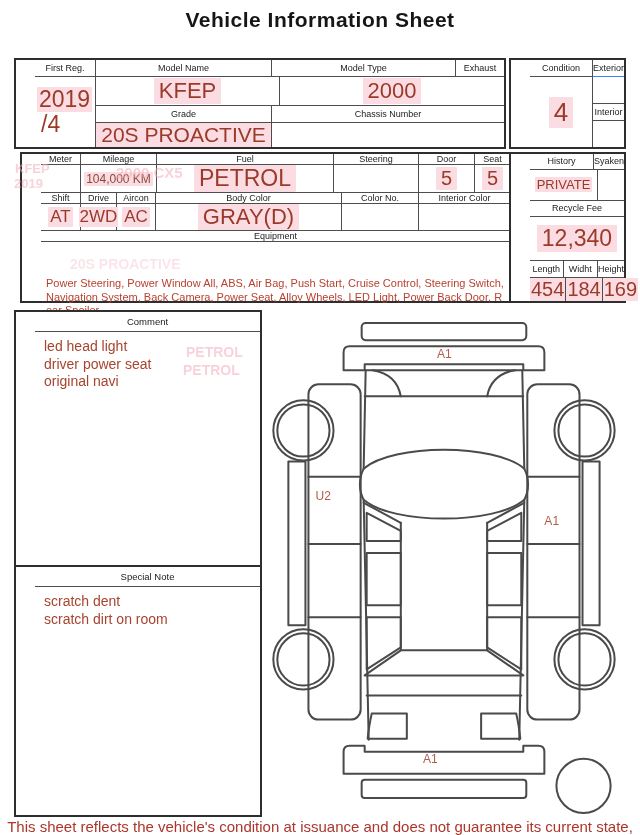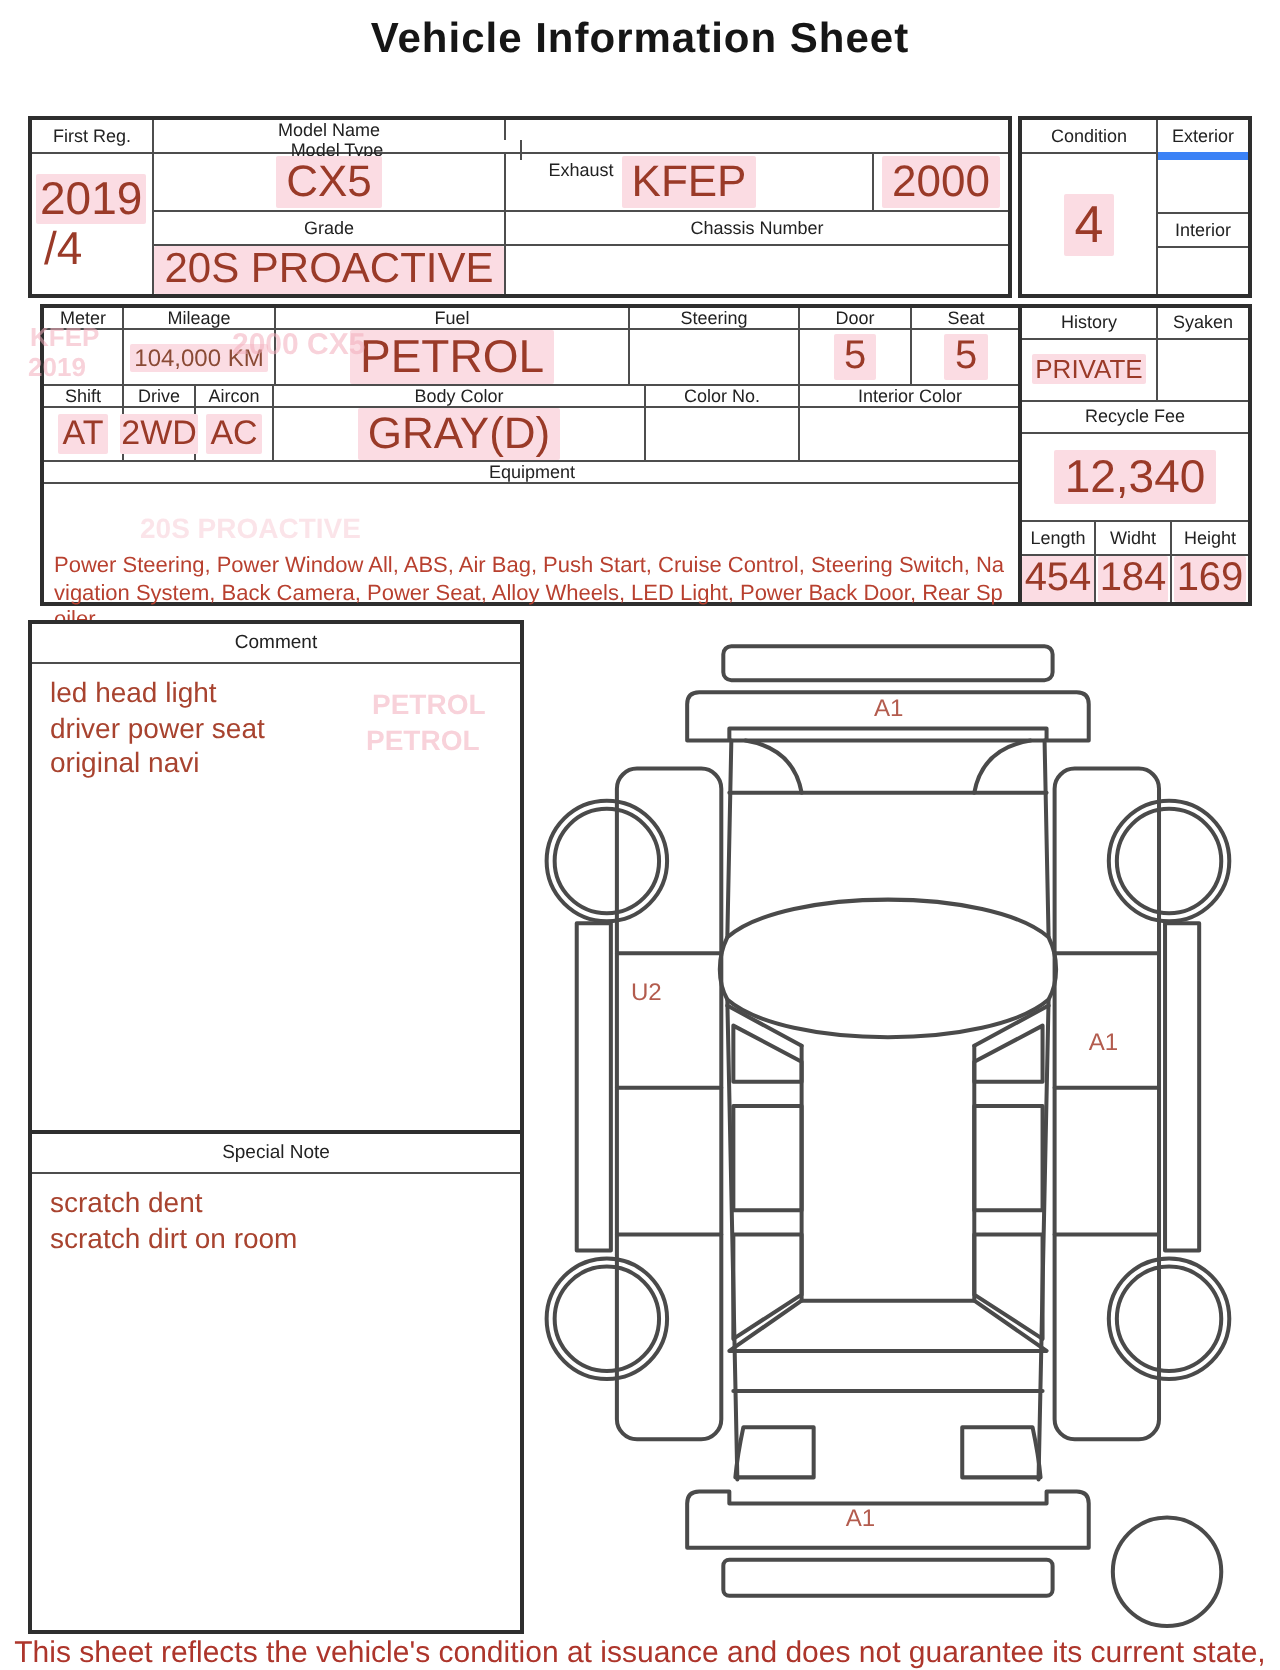--- a/index.html
+++ b/index.html
@@ -1,20 +1,20 @@
 <!DOCTYPE html>
 <html><head>
 <meta charset="utf-8">
 <style>
   html,body{margin:0;padding:0;background:#fff;}
   .page{position:relative;width:640px;height:835px;background:#ffffff;
         font-family:"Liberation Sans",sans-serif;overflow:hidden;}
   .title{position:absolute;top:8px;left:0;right:0;text-align:center;
          font-size:21px;font-weight:600;letter-spacing:.5px;color:#161616;margin:0;}
-  .box{position:absolute;border:2px solid #2e2e2e;box-sizing:border-box;background:#fff;}
+  .box{position:absolute;border:2px solid #2e2e2e;box-sizing:border-box;background:#fff;padding-left:19px;}
   .trow{display:flex;border-bottom:1px solid #4d4d4d;}
   .trow.last{border-bottom:none;}
   .cell{box-sizing:border-box;border-right:1px solid #4d4d4d;display:flex;
         align-items:center;justify-content:center;overflow:visible;}
   .cell.last{border-right:none;}
   .hdr{font-size:9px;color:#222;}
   .val{color:#9a3a28;white-space:nowrap;}
   .hl{background:#fbdce3;padding:0 5px;border-radius:1px;}
   .v23{font-size:23px;} .v22{font-size:22px;} .v21{font-size:21px;}
   .v20{font-size:20px;} .v17{font-size:17px;} .v13{font-size:13px;} .v12{font-size:12px;}
@@ -42,29 +42,26 @@
 
   <div class="box" style="left:14px;top:58px;width:492px;height:91px;display:flex;">
     <div class="col" style="width:61px;border-right:1px solid #4d4d4d;box-sizing:border-box;">
       <div class="hdr" style="height:16px;border-bottom:1px solid #4d4d4d;display:flex;align-items:center;justify-content:center;">First Reg.</div>
       <div class="firstreg-val val v23">
         <span class="hl" style="align-self:flex-start;padding:0 2px;">2019</span>
         <span style="padding-left:4px;">/4</span>
       </div>
     </div>
     <div class="col" style="flex:1;">
-      <div class="trow" style="height:16px;flex-direction:column;">
+      <div class="trow" style="height:16px;">
         <div class="cell hdr" style="width:176px;">Model Name</div>
         <div class="cell hdr" style="width:184px;">Model Type</div>
         <div class="cell hdr last" style="flex:1;">Exhaust</div>
       </div>
       <div class="trow" style="height:28px;">
-        <div class="cell val v22" style="width:176px;">
-            <span class="hl">CX5</span>
-          </div>
         <div class="cell val v22" style="width:184px;">
             <span class="hl">KFEP</span>
           </div>
         <div class="cell val v22 last" style="flex:1;">
             <span class="hl">2000</span>
           </div>
       </div>
       <div class="trow" style="height:16px;">
         <div class="cell hdr" style="width:176px;">Grade</div>
         <div class="cell hdr last" style="flex:1;">Chassis Number</div>
@@ -78,21 +75,21 @@
   </div>
 
   <div class="box" style="left:509px;top:58px;width:117px;height:91px;display:flex;">
     <div class="col" style="width:68px;border-right:1px solid #4d4d4d;box-sizing:border-box;">
       <div class="hdr" style="height:16px;border-bottom:1px solid #4d4d4d;display:flex;align-items:center;justify-content:center;">Condition</div>
       <div class="val v26" style="flex:1;display:flex;align-items:center;justify-content:center;">
           <span class="hl">4</span>
         </div>
     </div>
     <div class="col" style="flex:1;">
-      <div class="hdr" style="height:16px;border-bottom:4px solid #3b82f6;display:flex;align-items:center;justify-content:center;">Exterior</div>
+      <div class="hdr" style="height:16px;border-bottom:1px solid #3b82f6;display:flex;align-items:center;justify-content:center;">Exterior</div>
       <div style="height:26px;border-bottom:1px solid #4d4d4d;"></div>
       <div class="hdr" style="height:16px;border-bottom:1px solid #4d4d4d;display:flex;align-items:center;justify-content:center;">Interior</div>
       <div style="flex:1;"></div>
     </div>
   </div>
 
   <div class="box col" style="left:20px;top:152px;width:492px;height:151px;">
     <div class="trow" style="height:15px;">
       <div class="cell hdr" style="width:40px;">Meter</div>
       <div class="cell hdr" style="width:76px;">Mileage</div>

